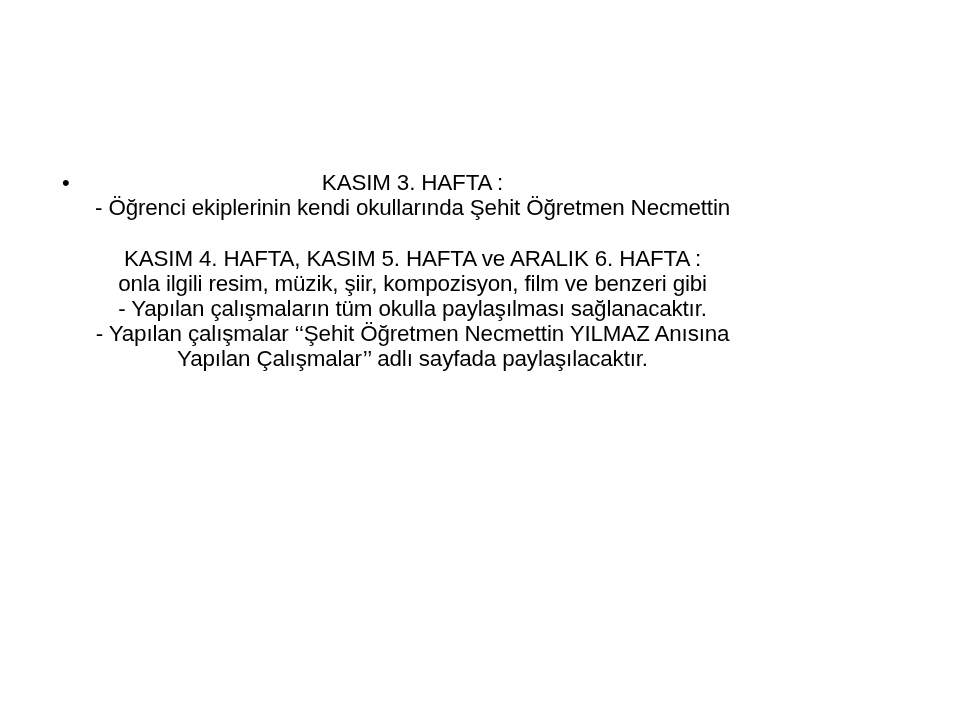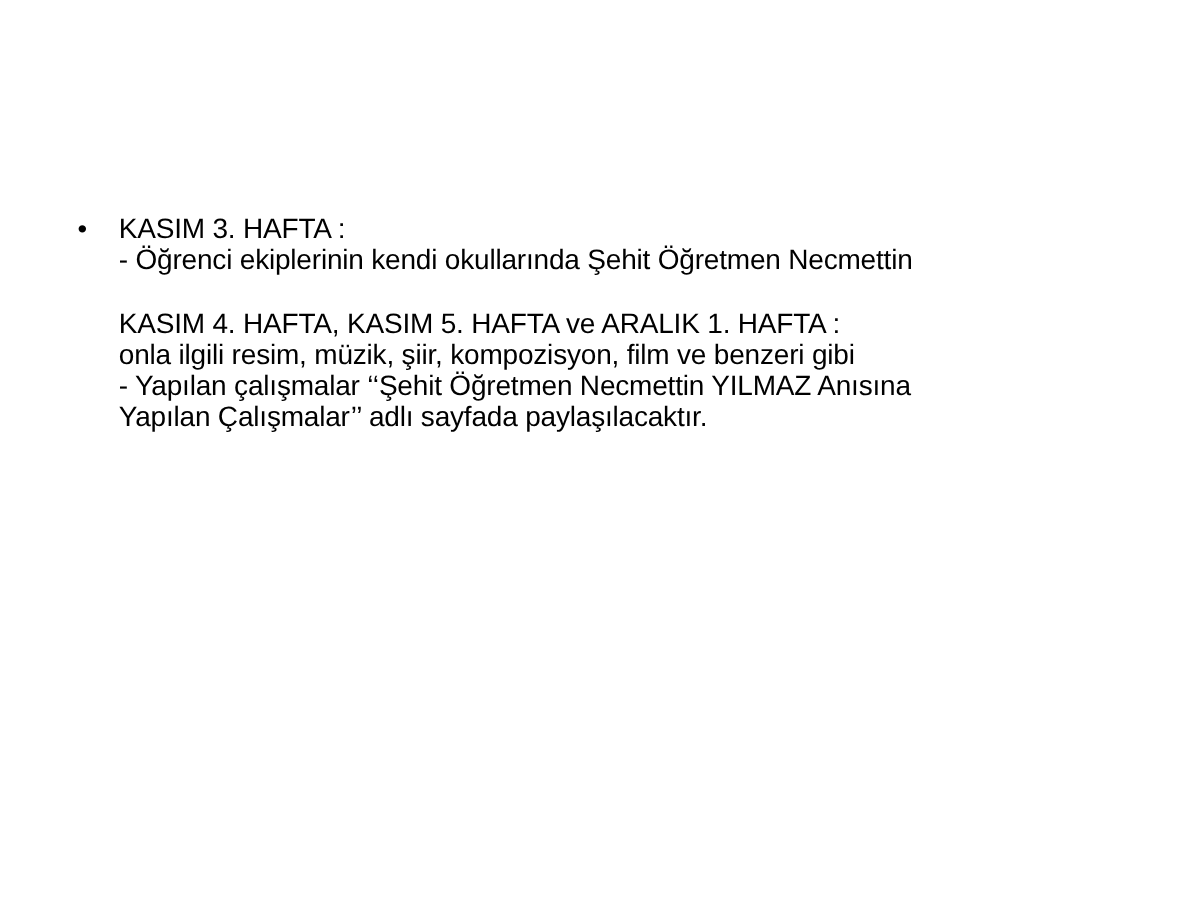--- a/index.html
+++ b/index.html
@@ -25,37 +25,39 @@
     width: 33px;
     font-size: 22px;
     line-height: 25.2px;
     color: #000000;
   }
   .text-block {
     font-size: 22.4px;
     line-height: 25.2px;
     letter-spacing: -0.15px;
     white-space: nowrap;
+    text-align: center;
   }
   .line { height: 25.2px; }
   .line.blank { height: 25.2px; }
 </style>
 </head>
 <body>
 
 <div class="slide">
   <div class="bullet-item">
     <span class="bullet">•</span>
     <div class="text-block">
       <div class="para">
         <div class="line">KASIM 3. HAFTA :</div>
         <div class="line">- Öğrenci ekiplerinin kendi okullarında Şehit Öğretmen Necmettin</div>
       </div>
       <div class="line blank"></div>
       <div class="para">
-        <div class="line">KASIM 4. HAFTA, KASIM 5. HAFTA ve ARALIK 1. HAFTA :</div>
+        <div class="line">KASIM 4. HAFTA, KASIM 5. HAFTA ve ARALIK 6. HAFTA :</div>
         <div class="line">onla ilgili resim, müzik, şiir, kompozisyon, film ve benzeri gibi</div>
+        <div class="line">- Yapılan çalışmaların tüm okulla paylaşılması sağlanacaktır.</div>
         <div class="line">- Yapılan çalışmalar ‘‘Şehit Öğretmen Necmettin YILMAZ Anısına</div>
         <div class="line">Yapılan Çalışmalar’’ adlı sayfada paylaşılacaktır.</div>
       </div>
     </div>
   </div>
 </div>
 
 </body></html>

